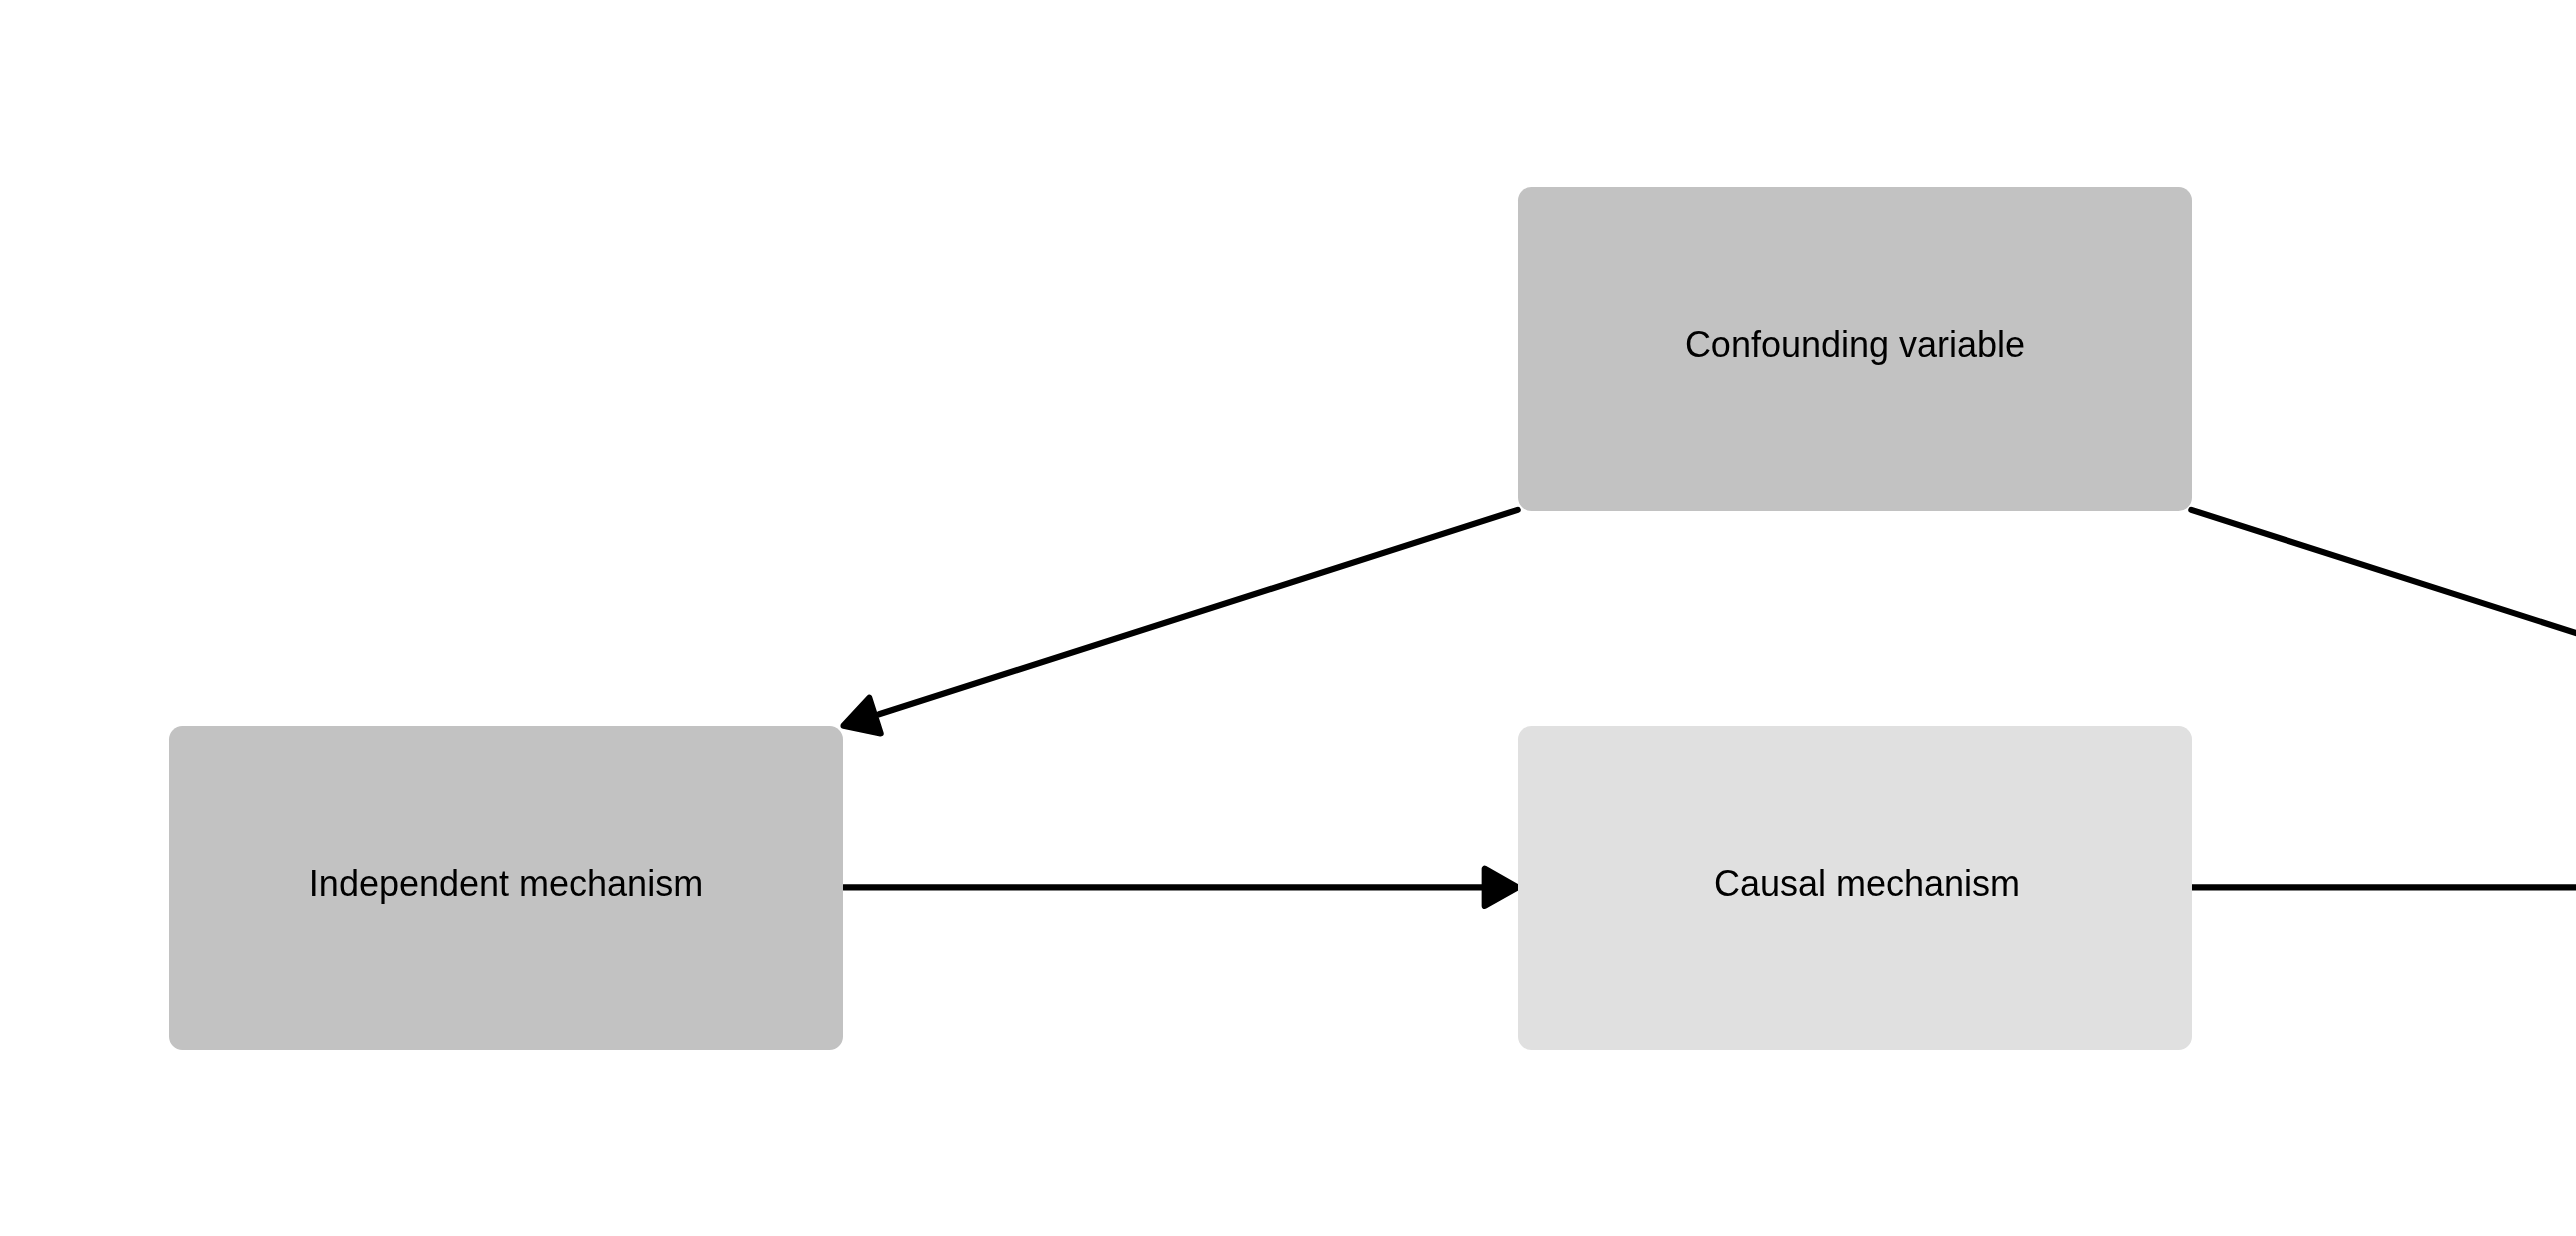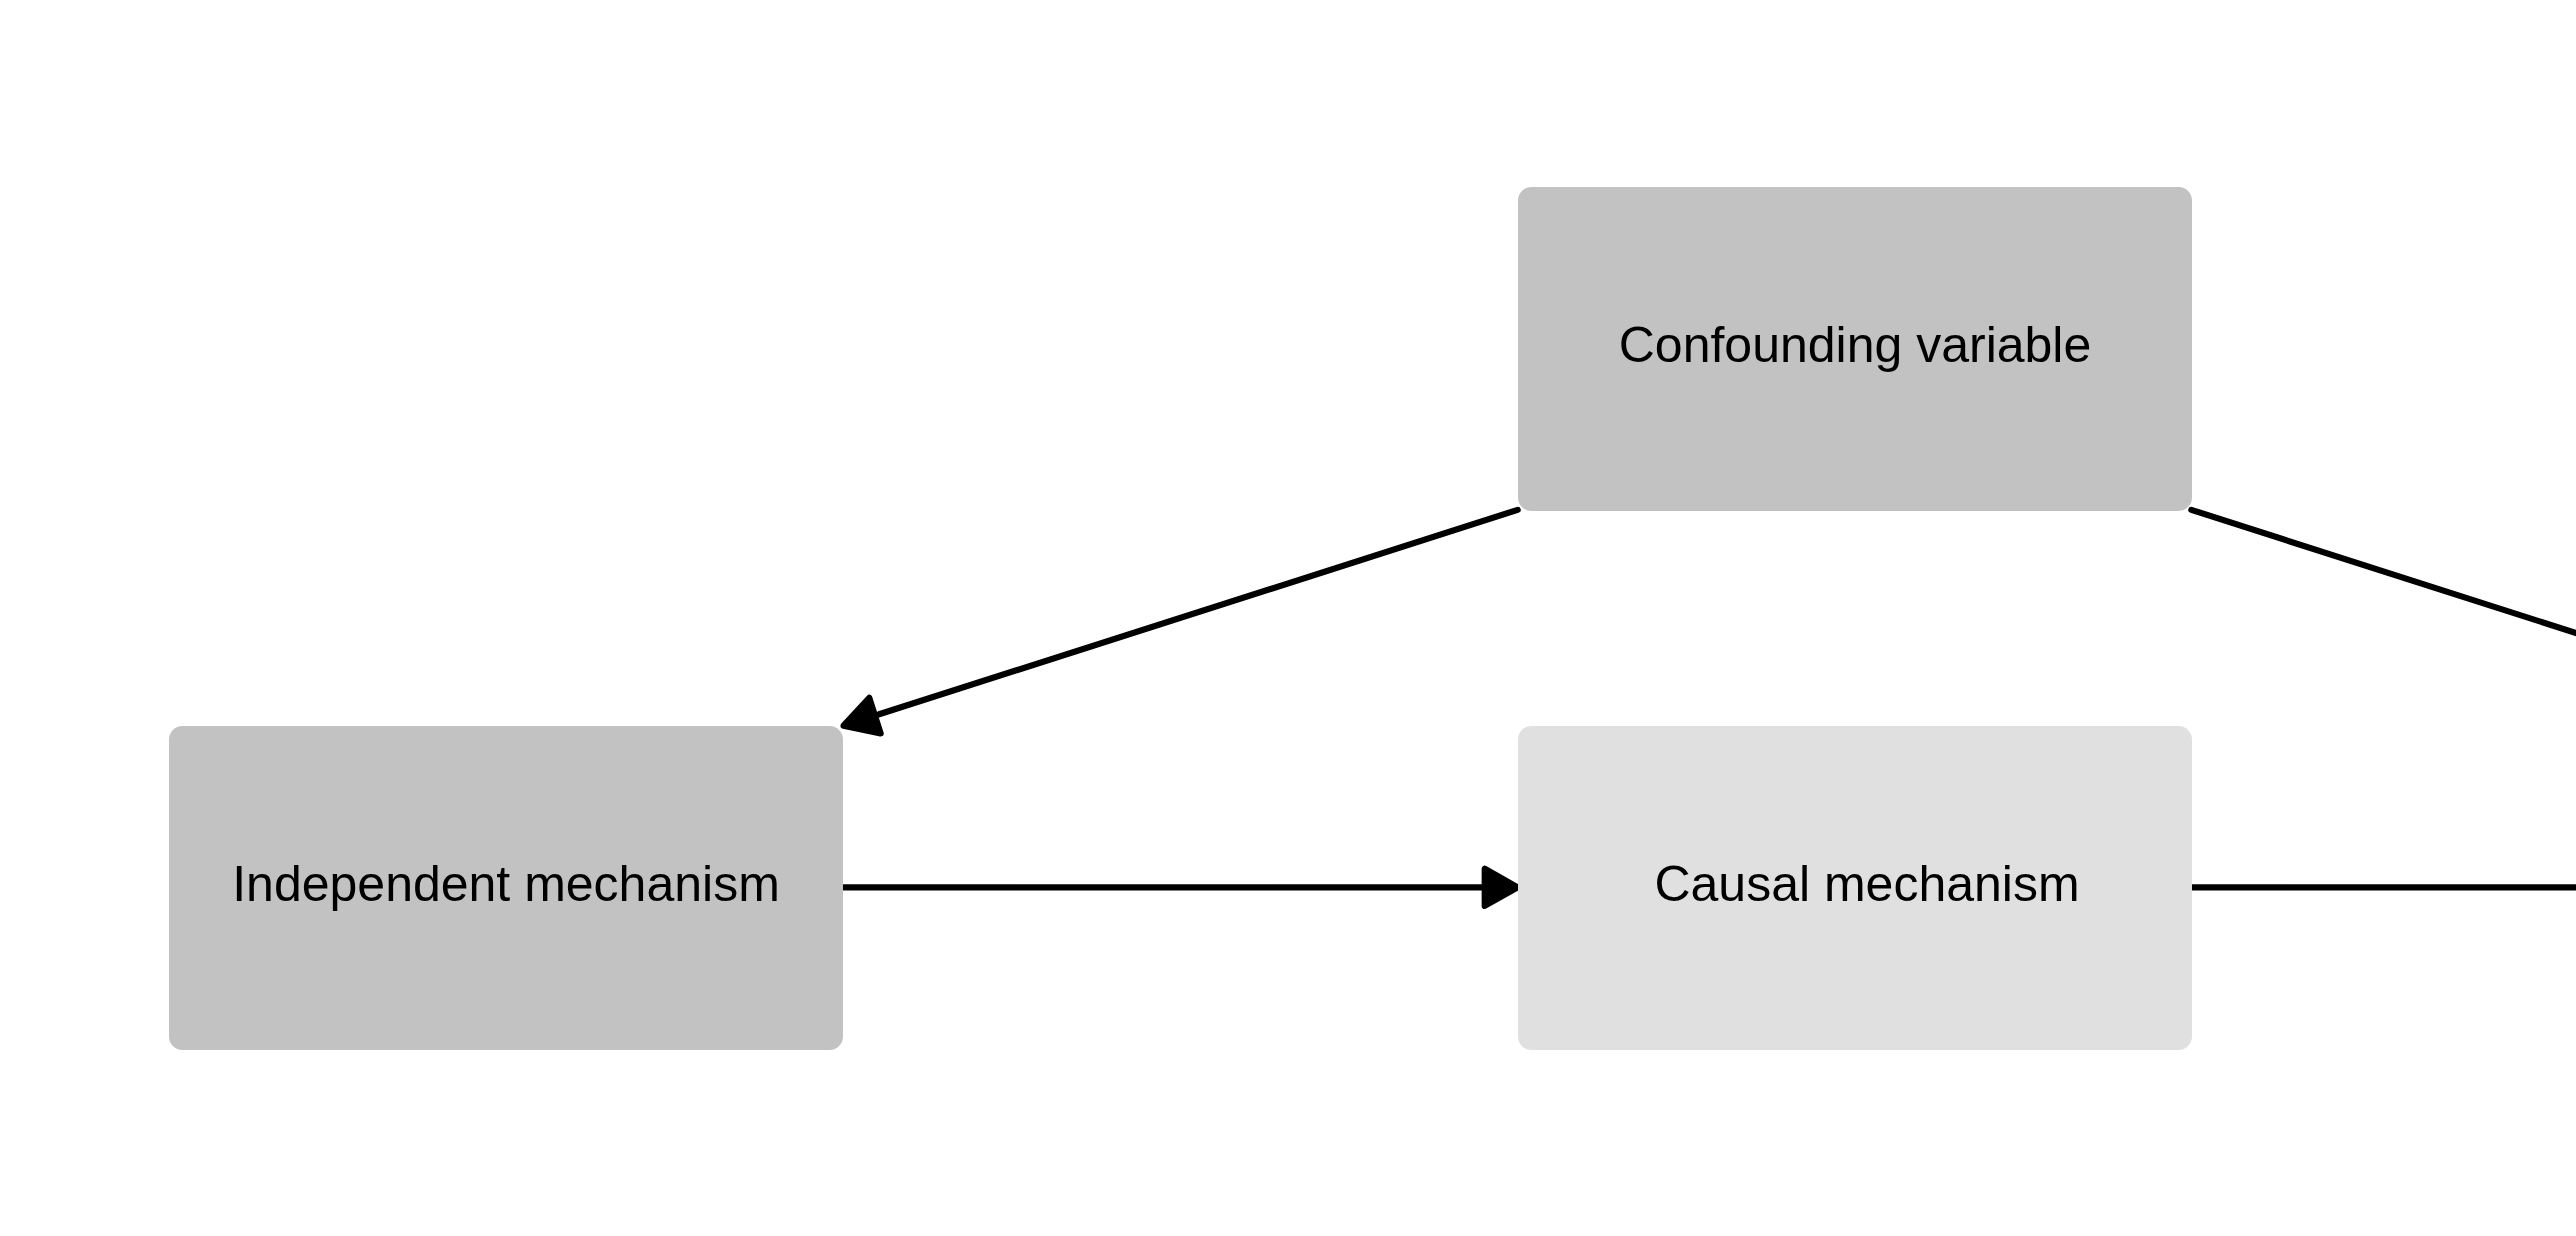--- a/index.html
+++ b/index.html
@@ -29,21 +29,21 @@
   }
   .node {
     position: absolute;
     border-radius: 13.4px;
     display: flex;
     align-items: center;
     justify-content: center;
     box-sizing: border-box;
   }
   .node-label {
-    font-size: 50px;
+    font-size: 36px;
     line-height: 1;
     color: #000000;
     white-space: nowrap;
     text-align: center;
     
     transform: translateY(-4.1px);
   }
   .node-confounding { left: 1518px; top: 187px;  width: 674px; height: 324px; }
   .node-independent { left: 169px;  top: 726px; width: 674px; height: 324px; }
   .node-causal      { left: 1518px; top: 726px; width: 674px; height: 324px; padding-left: 24px; }

